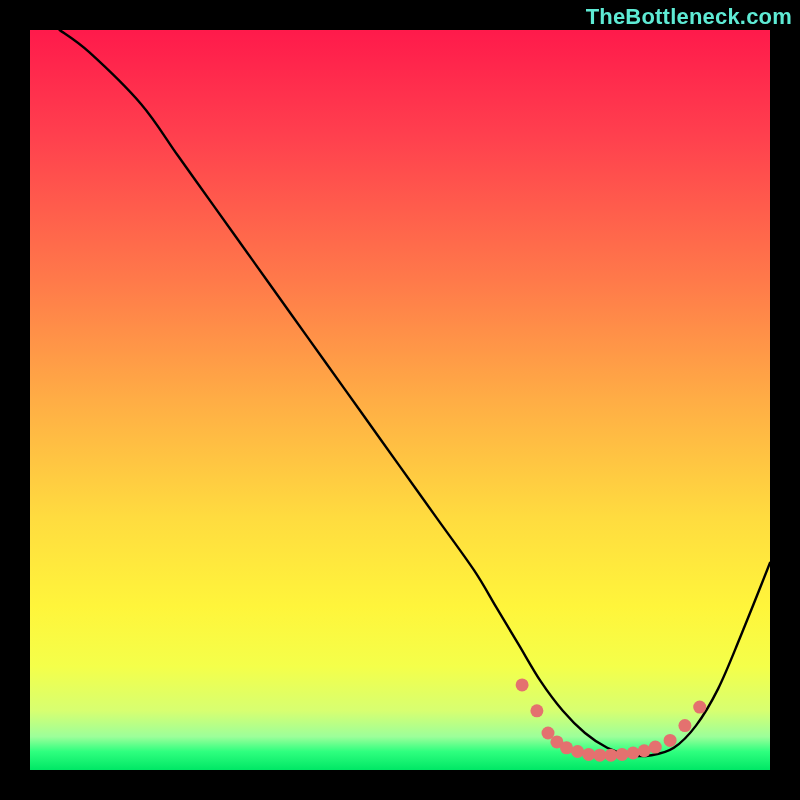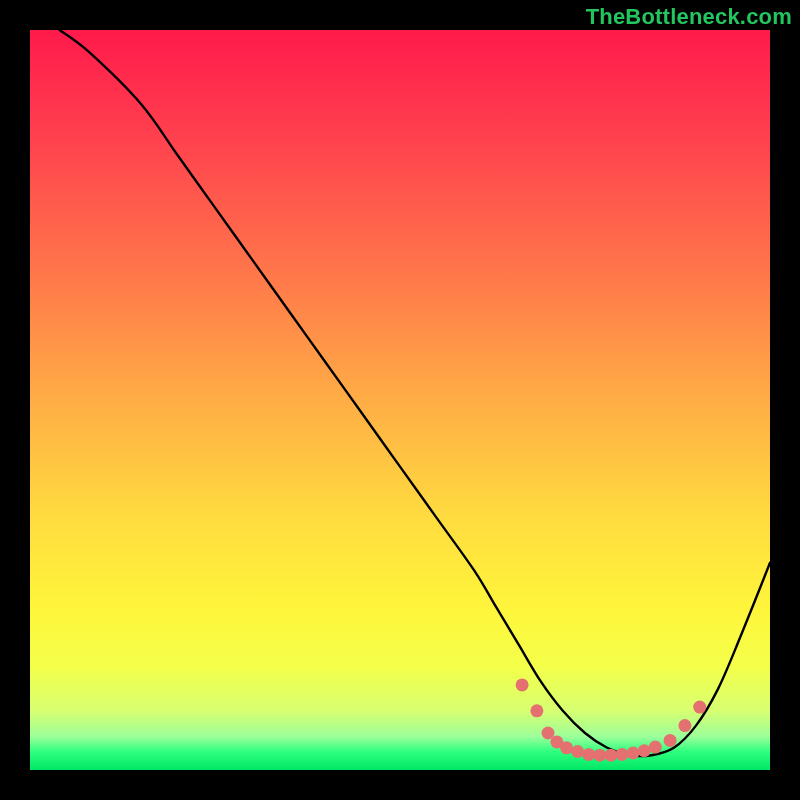--- a/index.html
+++ b/index.html
@@ -34,21 +34,21 @@
     inset: 0;
   }
   .curve-layer {
     position: absolute;
     inset: 0;
   }
   .watermark {
     position: absolute;
     top: 4px;
     right: 8px;
-    color: #22c55e;
+    color: #5eead4;
     font-size: 22px;
     font-weight: 600;
     letter-spacing: 0.2px;
     user-select: none;
   }
 </style>
 </head>
 <body>
 
 <div class="stage">

